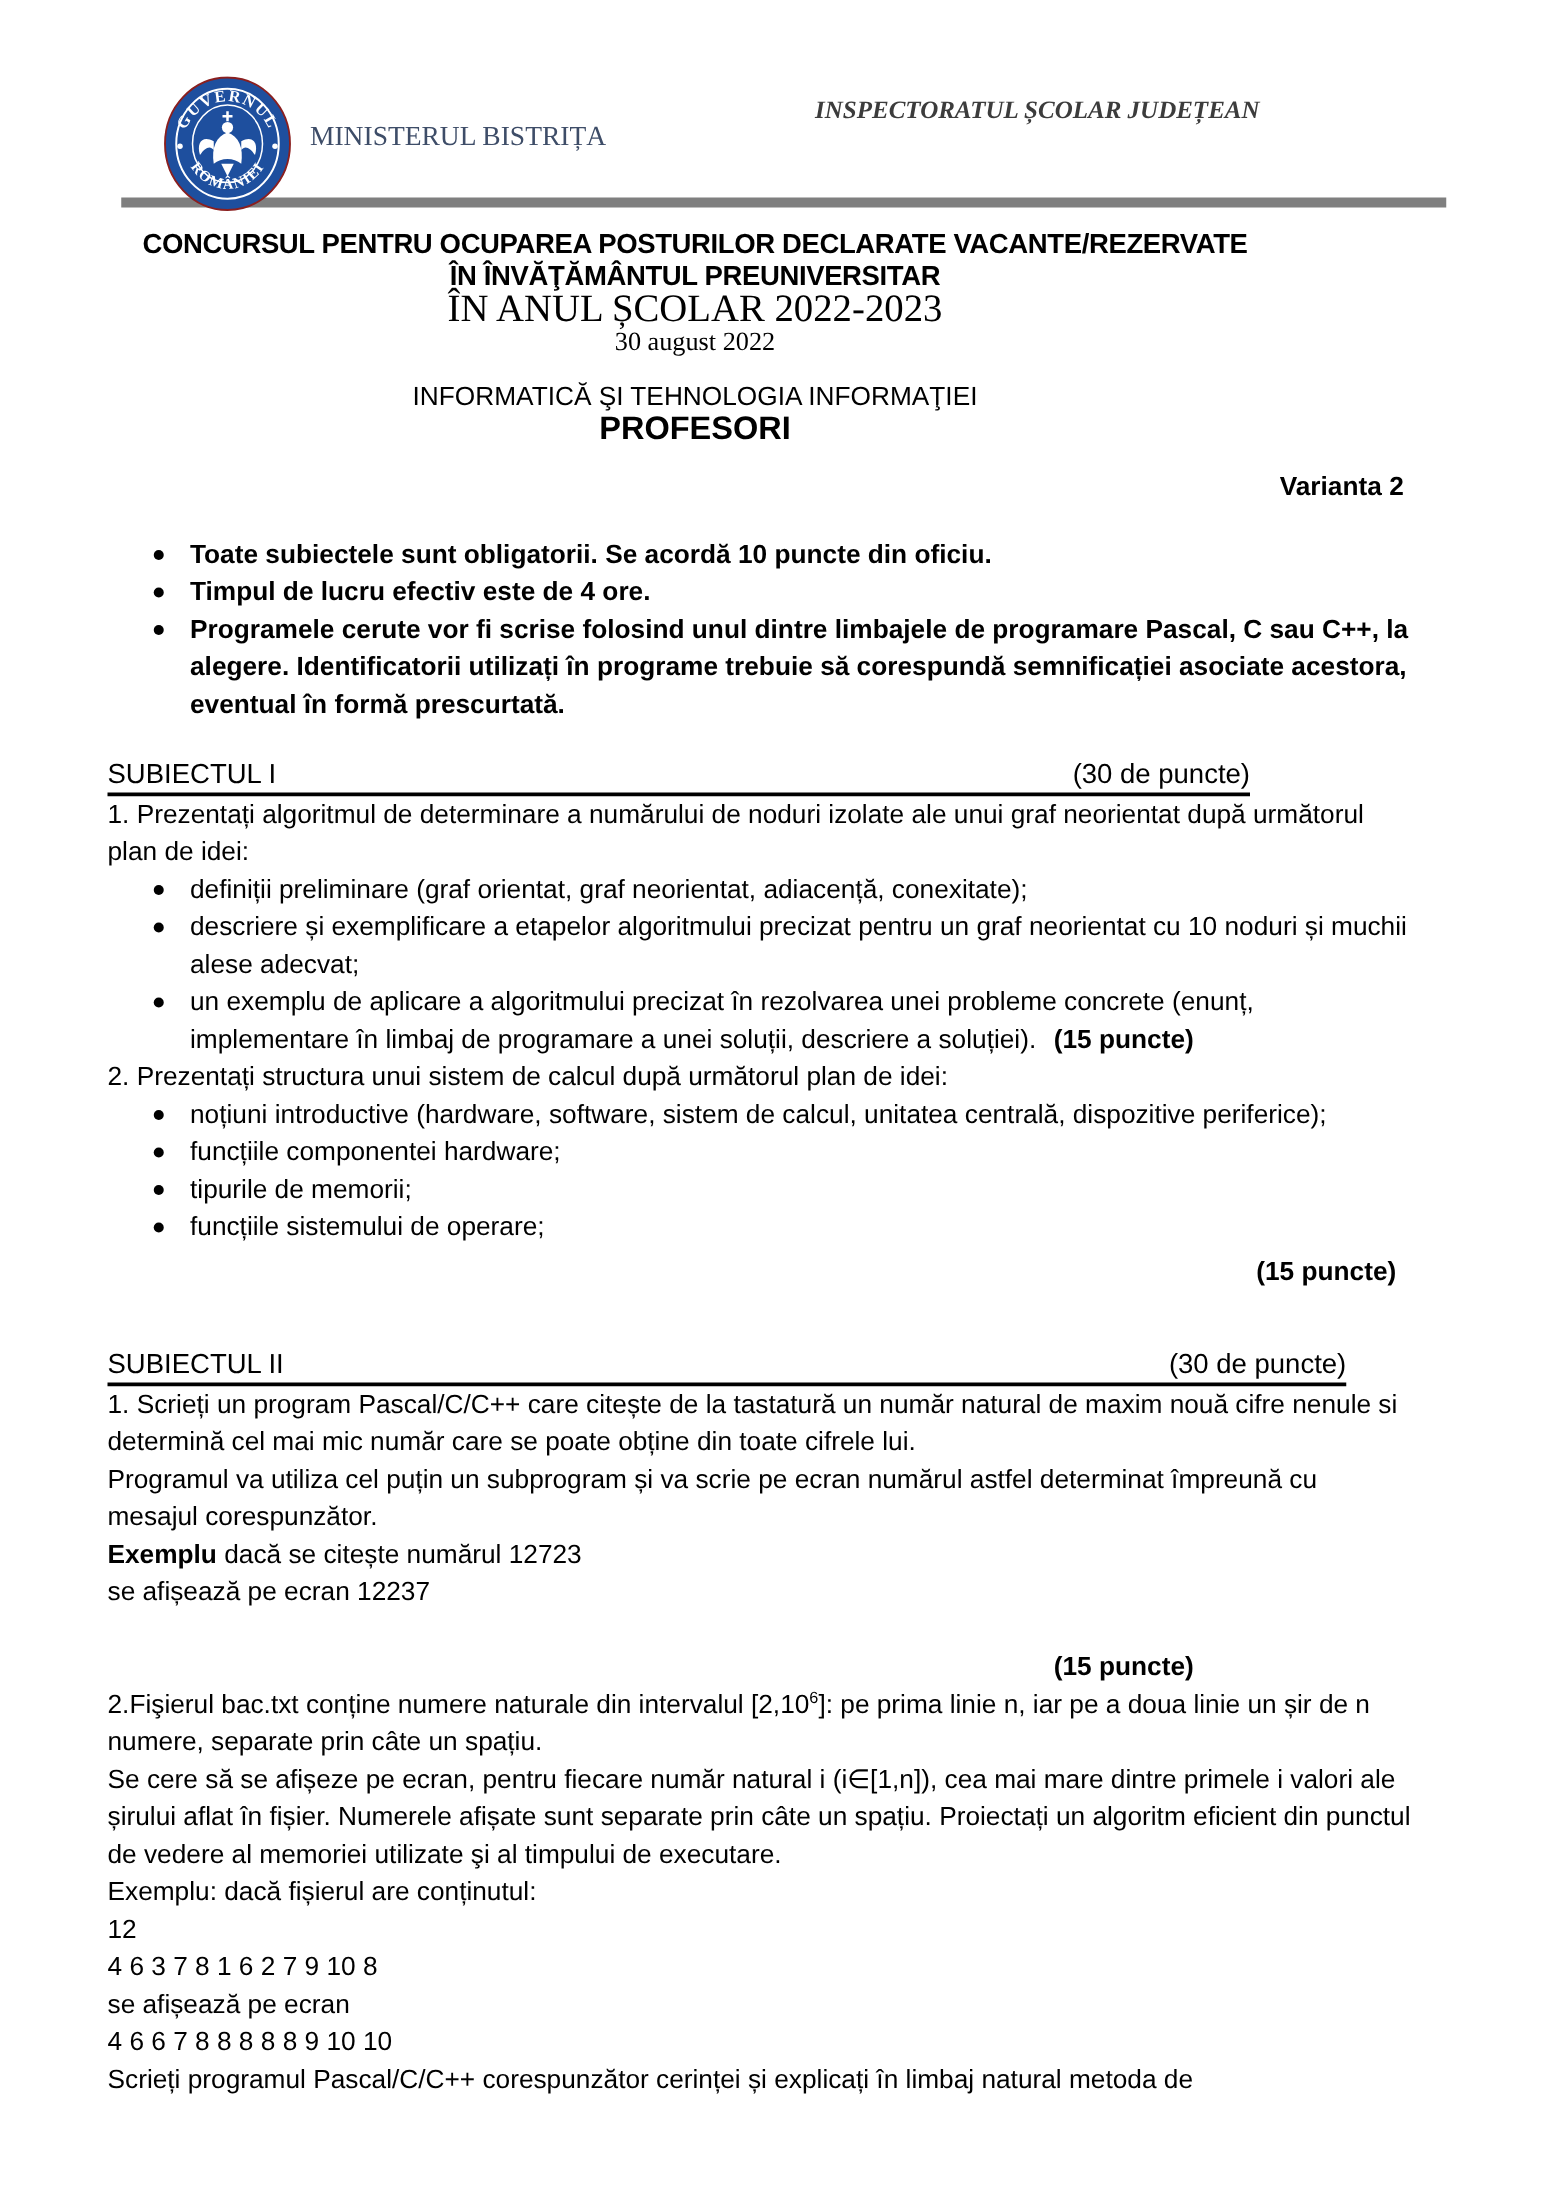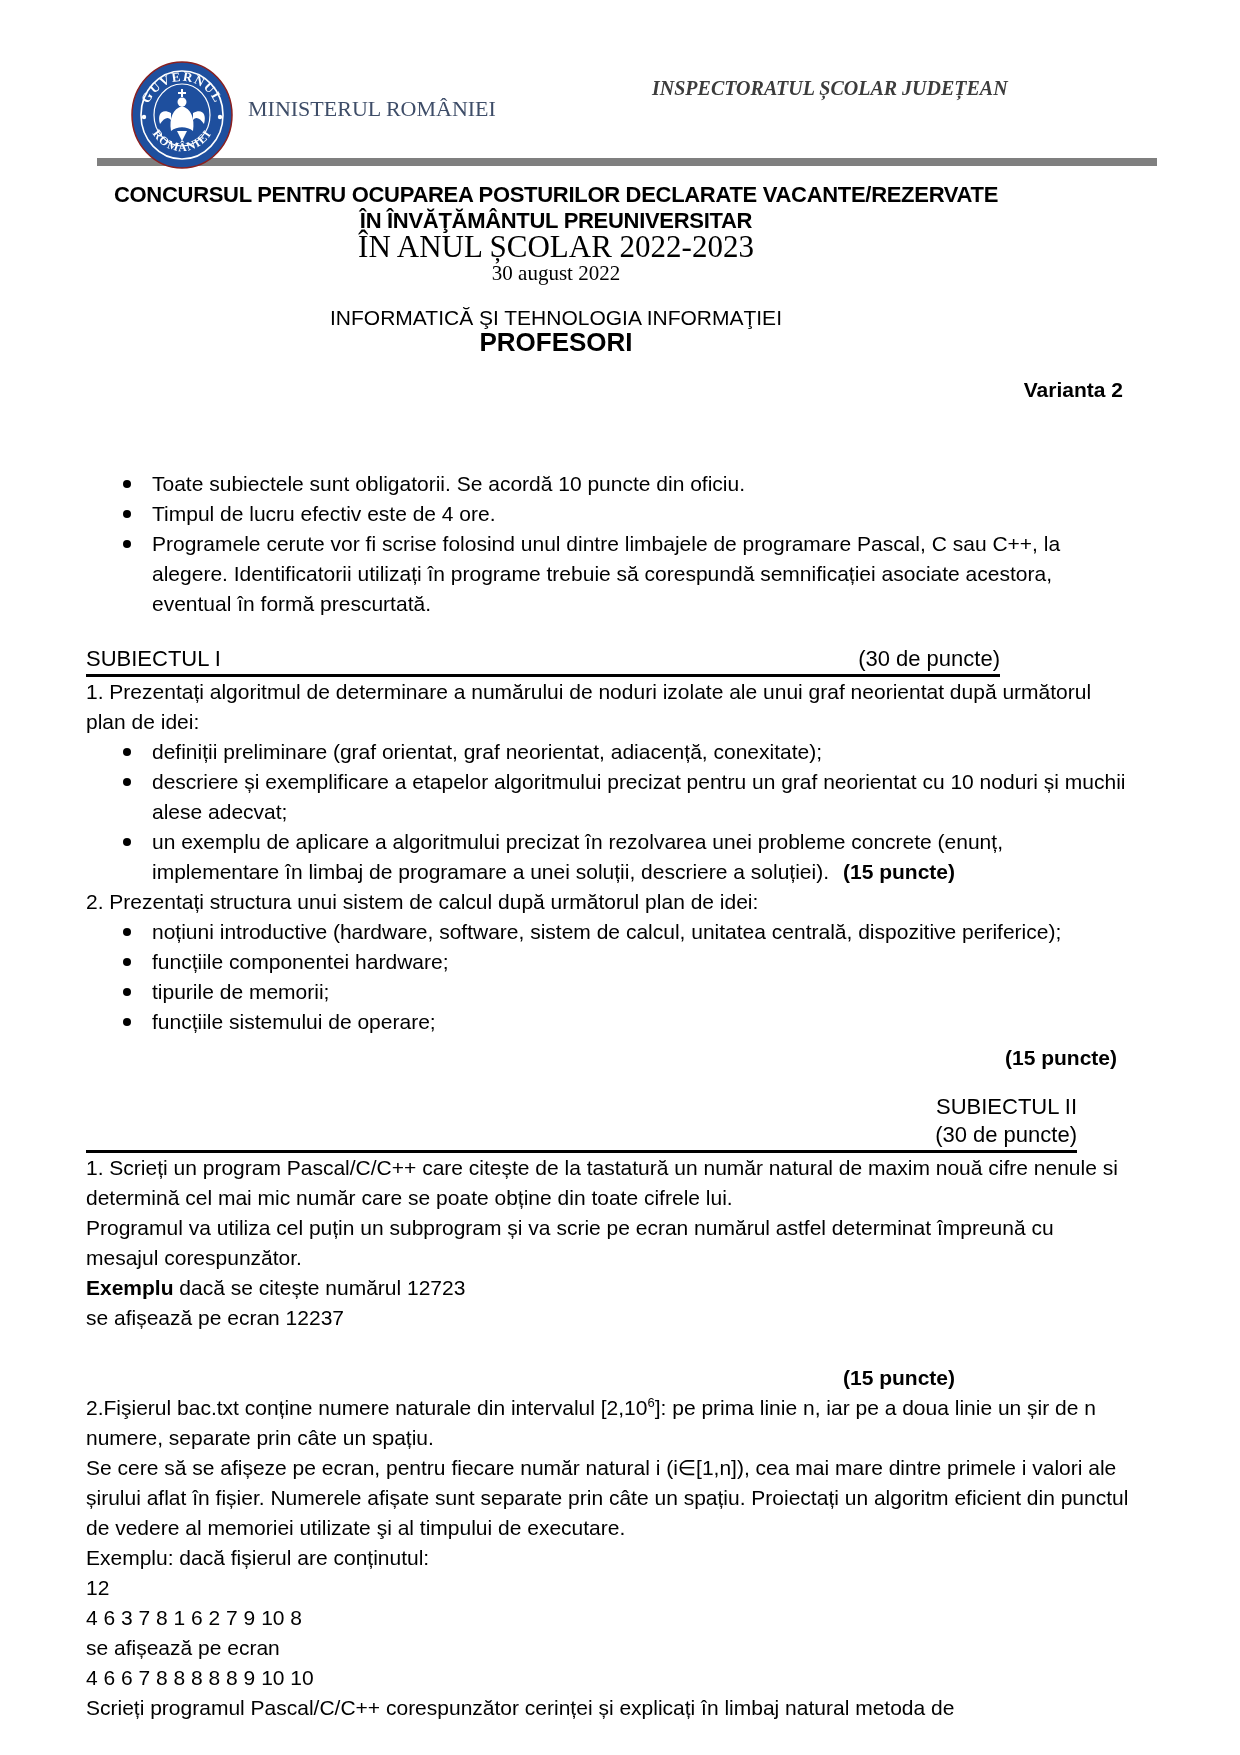--- a/index.html
+++ b/index.html
@@ -37,34 +37,34 @@
   .t-bold  { font-weight:bold; font-size:22px; line-height:26px; letter-spacing:-0.3px; }
   .t-serif-lg { font-family:"Liberation Serif", serif; font-size:31px; line-height:26px; }
   .t-serif { font-family:"Liberation Serif", serif; font-size:21px; line-height:26px; }
 
   .subject-block { width:940px; text-align:center; margin-top:19px; }
   .s-reg  { font-size:21px; line-height:25px; }
   .s-bold { font-size:26px; line-height:25px; font-weight:bold; }
 
   .variant { width:1037px; text-align:right; font-weight:bold; margin-top:20px; }
 
-  .instructions { margin-top:64px; }
+  .instructions { margin-top:24px;font-weight:bold; }
   .bullet { position:relative; padding-left:66px; }
   .bullet::before {
     content:""; position:absolute; left:37px; top:11px;
     width:8px; height:8px; border-radius:50%; background:#000;
   }
 
   .subj-row {
     display:flex; justify-content:space-between; align-items:flex-end;
     border-bottom:3px solid #000;
     font-weight:normal; font-size:22px; line-height:28px; padding-bottom:1px;
   }
   .subj-row.s1 { width:914px; margin-top:26px; }
-  .subj-row.s2 { width:991px; margin-top:20px;flex-direction:column; }
+  .subj-row.s2 { width:991px; margin-top:44px; }
 
   p.body { margin:0; }
   .pts-inline { font-weight:bold; margin-left:14px; }
   .pts-right  { text-align:right; padding-right:14px; font-weight:bold; margin-top:6px; }
   .pts-tab    { font-weight:bold; margin-left:757px; margin-top:30px; }
   .final-line { margin-top:24px; }
   sup { font-size:13px; line-height:0; vertical-align:super; }
 </style>
 </head>
 <body>
@@ -93,21 +93,21 @@
         <rect x="47" y="31" width="8" height="2"></rect>
         <circle cx="51" cy="41" r="4.5"></circle>
         <path d="M51 45 C42 48 38 57 40 70 C46 65 56 65 62 70 C64 57 60 48 51 45 Z"></path>
         <path d="M40 52 C31 47 26 53 29 63 C33 57 37 55 40 59 Z"></path>
         <path d="M62 52 C71 47 76 53 73 63 C69 57 65 55 62 59 Z"></path>
         <path d="M46 70 L56 70 L51 80 Z"></path>
       </g>
     </svg>
   </div>
 
-  <div class="ministry">MINISTERUL ROMÂNIEI</div>
+  <div class="ministry">MINISTERUL BISTRIȚA</div>
 
   <div class="inspectorate">
     <div>INSPECTORATUL ȘCOLAR JUDEȚEAN</div>
   </div>
 
   <div class="header-bar"></div>
 
   <div class="main">
 
     <div class="title-block">

